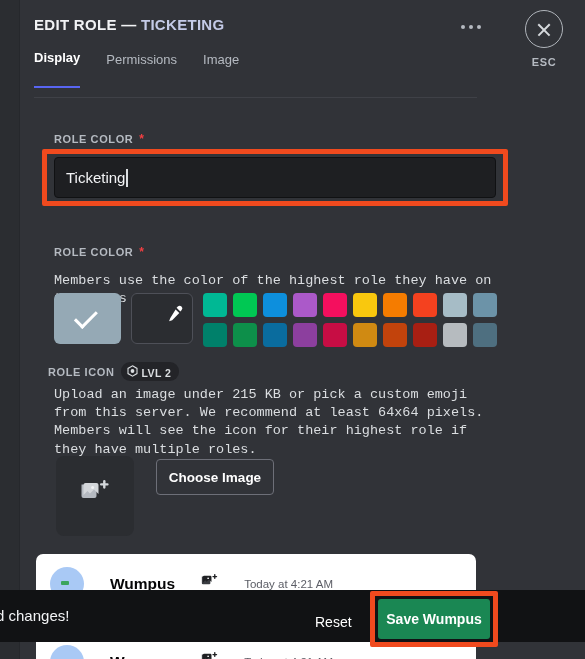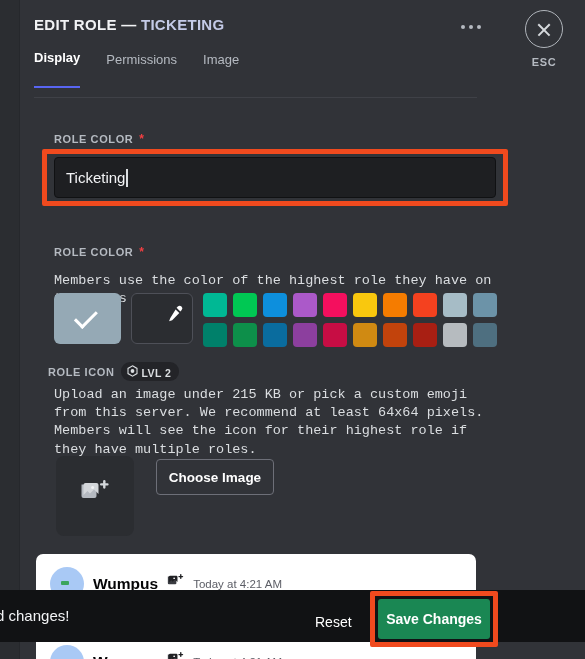--- a/index.html
+++ b/index.html
@@ -277,21 +277,21 @@
     width: 440px; height: 60px;
     background: #ffffff;
     border-radius: 7px 7px 0 0;
     overflow: hidden;
   }
   .preview-row {
     position: absolute;
     left: 14px; top: 13px;
     display: flex;
     align-items: center;
-    gap: 9px;
+    gap: 26px;
   }
   .avatar {
     width: 34px; height: 34px;
     border-radius: 50%;
     background: #a9c9f5;
     position: relative;
     overflow: hidden;
     flex: 0 0 auto;
   }
   .avatar .hill {
@@ -532,13 +532,13 @@
     </div>
   </div>
 
 </div>
 
 <div class="save-bar">
   <div class="save-msg">d changes!</div>
   <div class="reset-link">Reset</div>
 </div>
 <div class="save-hl" style="border-color: rgb(240, 74, 30);"></div>
-<button class="save-btn" style="background: rgb(26, 135, 83);">Save Changes</button>
+<button class="save-btn" style="background: rgb(26, 135, 83);">Save Wumpus</button>
 
 </body></html>

